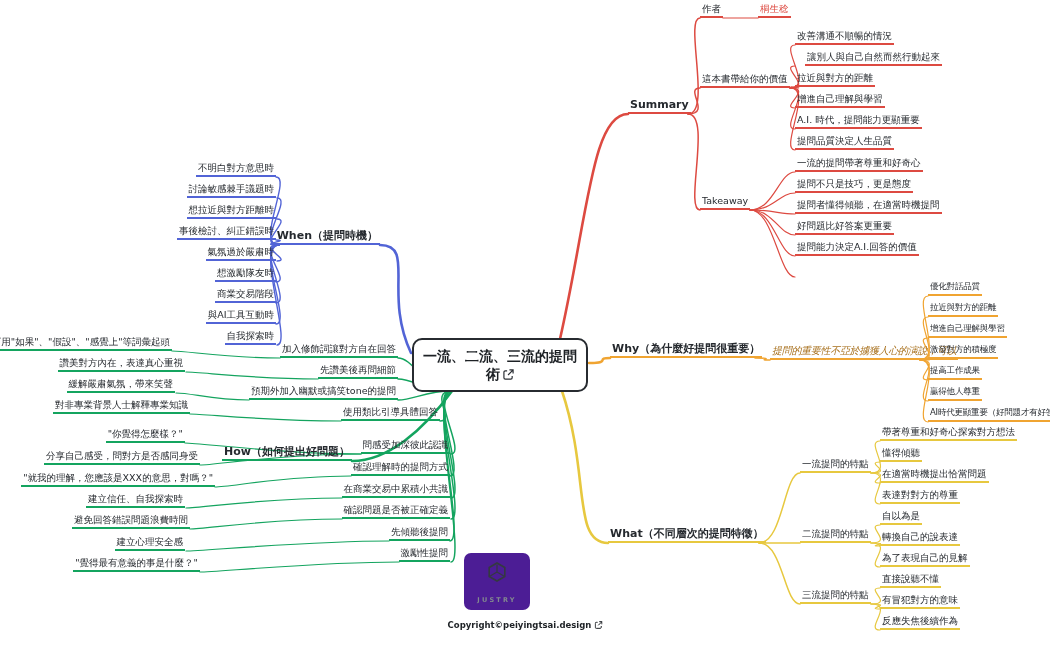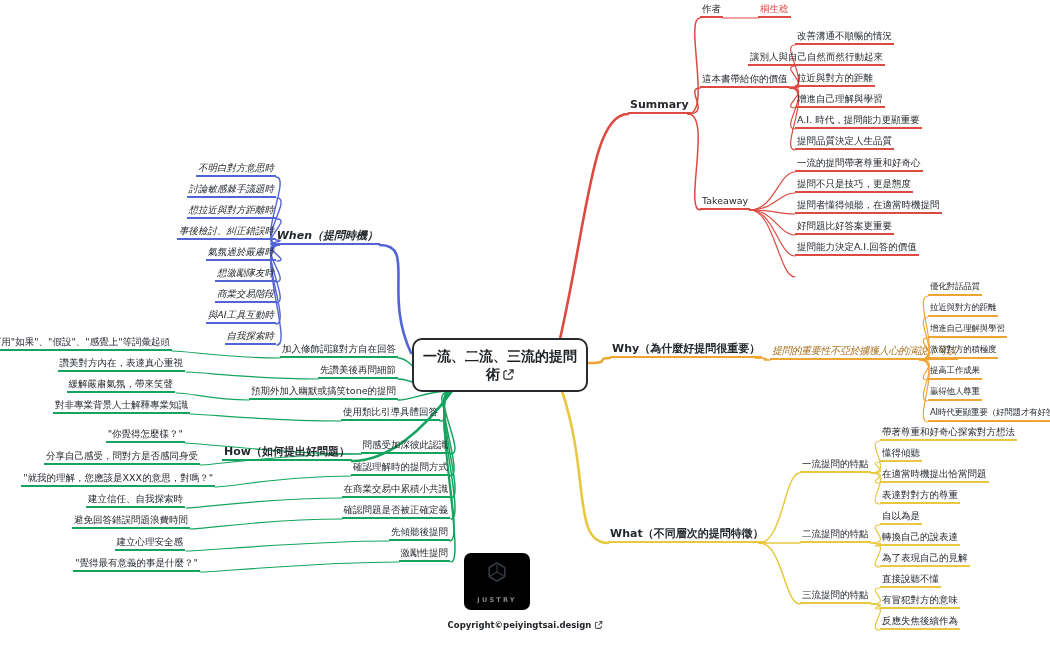--- a/index.html
+++ b/index.html
@@ -4,32 +4,32 @@
 <style>
   * { margin:0; padding:0; box-sizing:border-box; }
   html,body { background:#ffffff; font-family:"DejaVu Sans","Liberation Sans",sans-serif; }
   #canvas { position:relative; width:1050px; height:650px; overflow:hidden; background:#fff; }
   #links { position:absolute; left:0; top:0; width:1050px; height:650px; z-index:1; }
   .hub { position:absolute; width:0; height:0; }
   .node { position:absolute; z-index:2; white-space:nowrap; font-size:9.5px; line-height:13px;
           color:#25292e; padding:0 2px 1px 2px; border-bottom:2px solid #999; }
   .lbl  { font-weight:bold; font-size:11px; }
   .b-red    { border-color:#dd4a41; }
-  .b-blue   { border-color:#5264d6;font-style:italic; }
+  .b-blue   { border-color:#5264d6; }
   .b-orange { border-color:#f0a431; }
   .b-green  { border-color:#14a45f; }
   .b-yellow { border-color:#e7c83f; }
   .red-text { color:#dd4a41; }
   .why-lead { font-size:10px; letter-spacing:-0.3px; color:#a8701d;font-style:italic; }
   .small    { font-size:8.5px; letter-spacing:-0.2px;text-align:right; }
   .center-node { position:absolute; left:412px; top:338px; width:176px; min-height:54px; z-index:3;
                  background:#fff; border:2px solid #272b30; border-radius:10px; text-align:center;
                  font-weight:bold; font-size:14px; line-height:18px; padding:7px 9px; color:#1d2125; }
   .center-node svg { vertical-align:-1px; margin-left:3px; }
-  .logo-box { position:absolute; left:464px; top:553px; width:66px; height:57px; background:#000000;
+  .logo-box { position:absolute; left:464px; top:553px; width:66px; height:57px; background:#4c1d95;
               border-radius:7px; z-index:2; display:flex; flex-direction:column; align-items:center;
               justify-content:center; gap:12px; }
   .brand { font-size:6.5px; letter-spacing:2.2px; color:#83898f; font-weight:bold; }
   .copyright { position:absolute; left:50%; transform:translateX(-50%); top:620px; z-index:2;
                font-size:8.5px; font-weight:bold; color:#1d2125; white-space:nowrap;
                display:flex; align-items:center; gap:3px; }
 </style>
 </head>
 <body>
 
@@ -113,21 +113,21 @@
   <div class="hub" id="hub-when" style="left:411px;top:353px"></div>
   <div class="hub" id="hub-why" style="left:589px;top:363px"></div>
   <div class="hub" id="hub-what" style="left:562px;top:391px"></div>
   <div class="hub" id="hub-how" style="left:452px;top:391px"></div>
 
   <div class="node lbl b-red" id="summary-label" style="left:628px;top:98px">Summary</div>
   <div class="node b-red" id="sum-author" style="left:700px;top:2px">作者</div>
   <div class="node b-red red-text" id="sum-author-val" style="left:758px;top:2px">桐生稔</div>
   <div class="node b-red" id="sum-value" style="left:700px;top:72px">這本書帶給你的價值</div>
   <div class="node b-red" style="left:795px;top:29px">改善溝通不順暢的情況</div>
-  <div class="node b-red" style="left:748px;top:50px">讓別人與自己自然而然行動起來</div>
+  <div class="node b-red" style="left:805px;top:50px">讓別人與自己自然而然行動起來</div>
   <div class="node b-red" style="left:795px;top:71px">拉近與對方的距離</div>
   <div class="node b-red" style="left:795px;top:92px">增進自己理解與學習</div>
   <div class="node b-red" style="left:795px;top:113px">A.I. 時代，提問能力更顯重要</div>
   <div class="node b-red" style="left:795px;top:134px">提問品質決定人生品質</div>
   <div class="node b-red" id="sum-take" style="left:700px;top:194px">Takeaway</div>
   <div class="node b-red" style="left:795px;top:156px">一流的提問帶著尊重和好奇心</div>
   <div class="node b-red" style="left:795px;top:177px">提問不只是技巧，更是態度</div>
   <div class="node b-red" style="left:795px;top:198px">提問者懂得傾聽，在適當時機提問</div>
   <div class="node b-red" style="left:795px;top:219px">好問題比好答案更重要</div>
   <div class="node b-red" style="left:795px;top:240px">提問能力決定A.I.回答的價值</div>

